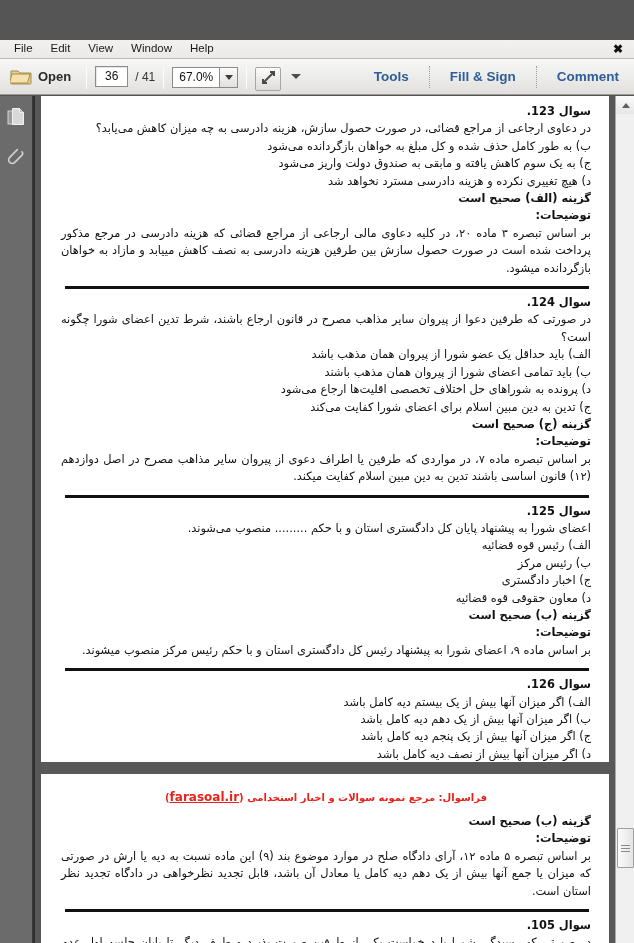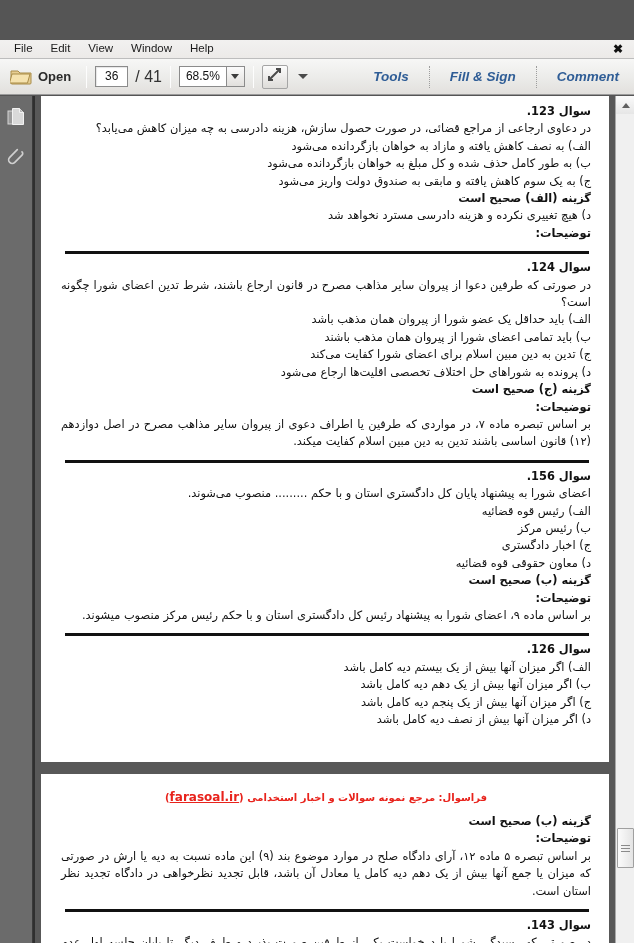--- a/index.html
+++ b/index.html
@@ -39,21 +39,21 @@
     display: flex; align-items: center; justify-content: center;
     font-size: 12px; color: #111; font-weight: bold;
     cursor: default;
   }
 
   
   .toolbar {
     height: 36px;
     background: linear-gradient(to bottom, #f7f7f6 0%, #ececea 52%, #e2e0dd 100%);
     border-bottom: 1px solid #9a9a9a;
-    display: flex; align-items: center;
+    display: flex; 
     direction: ltr;
     padding: 8px 6px;
     position: relative;
   }
   .tb-group { display: flex; align-items: center; height: 100%; }
   .tb-sep {
     width: 1px; height: 22px; background: #c2c2c0;
     border-right: 1px solid #fdfdfd;
     margin: 0 8px;
   }
@@ -72,21 +72,21 @@
   .open-label { font-size: 13px; font-weight: bold; color: #2b2b2b; }
 
   .pagebox {
     width: 33px; height: 21px;
     border: 1px solid #8b8b8b;
     background: #ffffff;
     font-size: 12px; color: #111;
     text-align: center; line-height: 19px;
     box-shadow: inset 1px 1px 1px rgba(0,0,0,.10);
   }
-  .pagetotal { font-size: 16px; color: #333; margin-left: 7px; white-space: nowrap; }
+  .pagetotal { font-size: 12px; color: #333; margin-left: 7px; white-space: nowrap; }
 
   .zoombox {
     display: flex; align-items: stretch;
     height: 21px;
     border: 1px solid #8b8b8b;
     background: #ffffff;
   }
   .zoomval {
     width: 46px; font-size: 12px; color: #111;
     text-align: center; line-height: 19px;
@@ -114,21 +114,21 @@
   .marquee-ico { display:block; }
   .tri-small {
     margin-left: 7px;
     width: 0; height: 0;
     border-left: 5px solid transparent;
     border-right: 5px solid transparent;
     border-top: 5px solid #4a4a4a;
   }
   .tri-small-wrap { display:flex; align-items:center; height: 100%; padding: 0 3px; }
 
-  .tb-right { margin-left: auto; display: flex; align-items: center; height: 100%; font-style: italic; }
+  .tb-right { margin-left: auto; display: flex; align-items: center; height: 100%; }
   .tb-link {
     font-size: 13.5px; font-weight: bold;
     color: #2f5d96;
     padding: 4px 9px; cursor: default; white-space: nowrap;
   }
 
   
   .workspace {
     position: absolute; left: 0; right: 0;
     top: 56px; bottom: 0;
@@ -273,21 +273,21 @@
     <div class="tb-sep"></div>
 
     <div class="tb-group">
       <div class="pagebox">36</div>
       <div class="pagetotal">/ 41</div>
     </div>
 
     <div class="tb-sep"></div>
 
     <div class="zoombox">
-      <div class="zoomval">68.5%</div>
+      <div class="zoomval">67.0%</div>
       <div class="zoomarrow">
         <span class="caret-dn"></span>
       </div>
     </div>
 
     <div class="tb-sep"></div>
 
     <div class="fitbtn">
       <span class="marquee-ico">
         <svg width="15" height="15" viewBox="0 0 15 15">
@@ -333,46 +333,46 @@
 
     <div class="docpane">
 
       <div class="page-scroller">
 
         <div class="page page-a">
 
           <div class="q-block">
             <div class="ln qnum">سوال 123.</div>
             <div class="ln para">در دعاوی ارجاعی از مراجع قضائی، در صورت حصول سازش، هزینه دادرسی به چه میزان کاهش می‌یابد؟</div>
-            <div class="ln">الف) به نصف کاهش یافته و مازاد به خواهان بازگردانده می‌شود</div>
             <div class="ln">ب) به طور کامل حذف شده و کل مبلغ به خواهان بازگردانده می‌شود</div>
             <div class="ln">ج) به یک سوم کاهش یافته و مابقی به صندوق دولت واریز می‌شود</div>
+            <div class="ln">د) هیچ تغییری نکرده و هزینه دادرسی مسترد نخواهد شد</div>
             <div class="ln label">گزینه (الف) صحیح است</div>
-            <div class="ln">د) هیچ تغییری نکرده و هزینه دادرسی مسترد نخواهد شد</div>
             <div class="ln label">توضیحات:</div>
+            <div class="ln para">بر اساس تبصره ۳ ماده ۲۰، در کلیه دعاوی مالی ارجاعی از مراجع قضائی که هزینه دادرسی در مرجع مذکور پرداخت شده است در صورت حصول سازش بین طرفین هزینه دادرسی به نصف کاهش مییابد و مازاد به خواهان بازگردانده میشود.</div>
           </div>
 
           <hr class="rule">
 
           <div class="q-block">
             <div class="ln qnum">سوال 124.</div>
             <div class="ln para">در صورتی که طرفین دعوا از پیروان سایر مذاهب مصرح در قانون ارجاع باشند، شرط تدین اعضای شورا چگونه است؟</div>
             <div class="ln">الف) باید حداقل یک عضو شورا از پیروان همان مذهب باشد</div>
             <div class="ln">ب) باید تمامی اعضای شورا از پیروان همان مذهب باشند</div>
+            <div class="ln">د) پرونده به شوراهای حل اختلاف تخصصی اقلیت‌ها ارجاع می‌شود</div>
             <div class="ln">ج) تدین به دین مبین اسلام برای اعضای شورا کفایت می‌کند</div>
-            <div class="ln">د) پرونده به شوراهای حل اختلاف تخصصی اقلیت‌ها ارجاع می‌شود</div>
             <div class="ln label">گزینه (ج) صحیح است</div>
             <div class="ln label">توضیحات:</div>
             <div class="ln para">بر اساس تبصره ماده ۷، در مواردی که طرفین یا اطراف دعوی از پیروان سایر مذاهب مصرح در اصل دوازدهم (۱۲) قانون اساسی باشند تدین به دین مبین اسلام کفایت میکند.</div>
           </div>
 
           <hr class="rule">
 
           <div class="q-block">
-            <div class="ln qnum">سوال 156.</div>
+            <div class="ln qnum">سوال 125.</div>
             <div class="ln para">اعضای شورا به پیشنهاد پایان کل دادگستری استان و با حکم ......... منصوب می‌شوند.</div>
             <div class="ln">الف) رئیس قوه قضائیه</div>
             <div class="ln">ب) رئیس مرکز</div>
             <div class="ln">ج) اخبار دادگستری</div>
             <div class="ln">د) معاون حقوقی قوه قضائیه</div>
             <div class="ln label">گزینه (ب) صحیح است</div>
             <div class="ln label">توضیحات:</div>
             <div class="ln para">بر اساس ماده ۹، اعضای شورا به پیشنهاد رئیس کل دادگستری استان و با حکم رئیس مرکز منصوب میشوند.</div>
           </div>
 
@@ -396,21 +396,21 @@
 
           <div class="q-block">
             <div class="ln label">گزینه (ب) صحیح است</div>
             <div class="ln label">توضیحات:</div>
             <div class="ln para">بر اساس تبصره ۵ ماده ۱۲، آرای دادگاه صلح در موارد موضوع بند (۹) این ماده نسبت به دیه یا ارش در صورتی که میزان یا جمع آنها بیش از یک دهم دیه کامل یا معادل آن باشد، قابل تجدید نظرخواهی در دادگاه تجدید نظر استان است.</div>
           </div>
 
           <hr class="rule">
 
           <div class="q-block">
-            <div class="ln qnum">سوال 143.</div>
+            <div class="ln qnum">سوال 105.</div>
             <div class="ln para">در صورتی که رسیدگی شورا با درخواست یکی از طرفین صورت پذیرد و طرف دیگر تا پایان جلسه اول عدم تمایل خود را اعلام نماید، تکلیف شورا چیست؟</div>
             <div class="ln">الف) به رسیدگی ادامه داده و گزارش اصلاحی صادر می‌کند</div>
 
           </div>
 
         </div>
 
       </div>
 
       <div class="vscroll">

